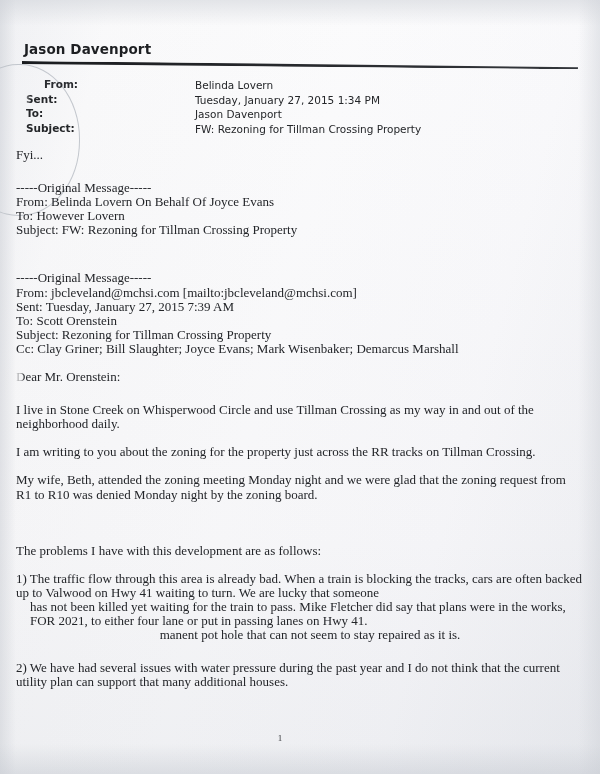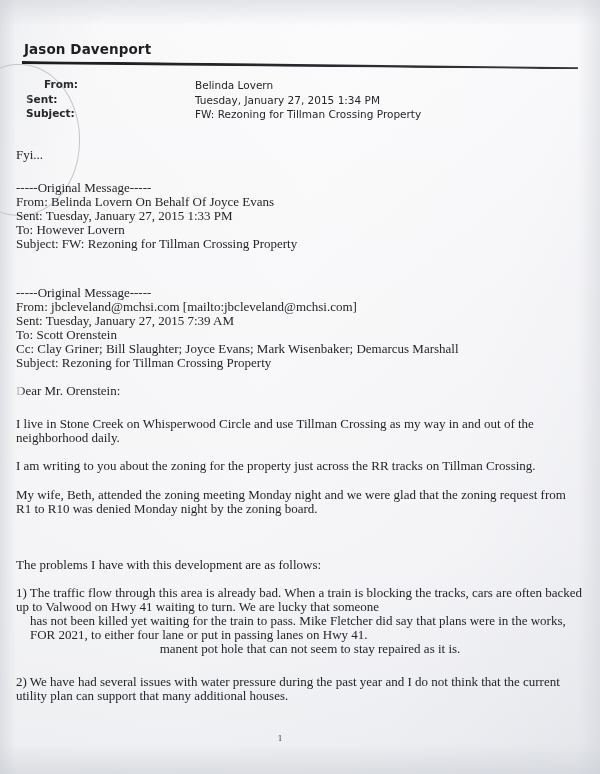--- a/index.html
+++ b/index.html
@@ -181,49 +181,52 @@
     <tbody>
       <tr class="hdr-row">
         <td class="hdr-label faded-from">From:</td>
         <td class="hdr-value">Belinda Lovern</td>
       </tr>
       <tr class="hdr-row">
         <td class="hdr-label faded-sent">Sent:</td>
         <td class="hdr-value">Tuesday, January 27, 2015 1:34 PM</td>
       </tr>
       <tr class="hdr-row">
+        <td class="hdr-label">To:</td>
+        <td class="hdr-value">Jason Davenport</td>
+      </tr>
+      <tr class="hdr-row">
         <td class="hdr-label">Subject:</td>
         <td class="hdr-value">FW: Rezoning for Tillman Crossing Property</td>
       </tr>
     </tbody>
   </table>
 
   <div class="body-text">
 
     <div class="para line">Fyi...</div>
 
     <div class="gap-md"></div>
 
     <div>
       <div class="para line">-----Original Message-----</div>
       <div class="para line">From: Belinda Lovern On Behalf Of Joyce Evans</div>
-      <div class="para line">Sent: Tuesday, January 27, 2015 1:33 PM</div>
       <div class="para line">To: However Lovern</div>
       <div class="para line">Subject: FW: Rezoning for Tillman Crossing Property</div>
     </div>
 
     <div class="gap-xl"></div>
 
     <div>
       <div class="para line">-----Original Message-----</div>
       <div class="para line">From: jbcleveland@mchsi.com [mailto:jbcleveland@mchsi.com]</div>
       <div class="para line">Sent: Tuesday, January 27, 2015 7:39 AM</div>
       <div class="para line">To: Scott Orenstein</div>
+      <div class="para line">Subject: Rezoning for Tillman Crossing Property</div>
       <div class="para line">Cc: Clay Griner; Bill Slaughter; Joyce Evans; Mark Wisenbaker; Demarcus Marshall</div>
-      <div class="para line">Subject: Rezoning for Tillman Crossing Property</div>
     </div>
 
     <div class="gap-sm"></div>
 
     <div class="para"><span class="faded-d">D</span><span>ear Mr. Orenstein:</span></div>
 
     <div class="gap-md"></div>
 
     <div class="para">I live in Stone Creek on Whisperwood Circle and use Tillman Crossing as my way in and out of the neighborhood daily.</div>
     <div class="gap-sm"></div>

